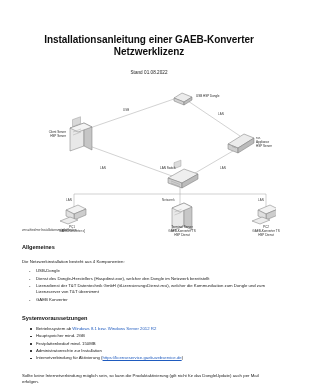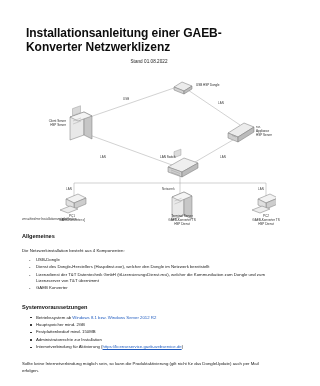--- a/index.html
+++ b/index.html
@@ -20,24 +20,24 @@
     left: 0; top: 0;
     width: 298px;
     height: 386px;
     background: #ffffff;
     box-sizing: border-box;
     padding: 0 22px;
   }
 
   
   .doc-title {
-    margin: 4px;
+    margin: 12px;
     padding-top: 22px;
-    text-align: left;
-    font-size: 12px;
+    text-align: center;
+    font-size: 10px;
     font-weight: bold;
     letter-spacing: -0.05px;
     line-height: 1.2;
     color: #0d0d0d;
   }
   .doc-subtitle {
     margin: 2.5px 0 0 0;
     text-align: center;
     font-size: 4.6px;
     color: #1a1a1a;

